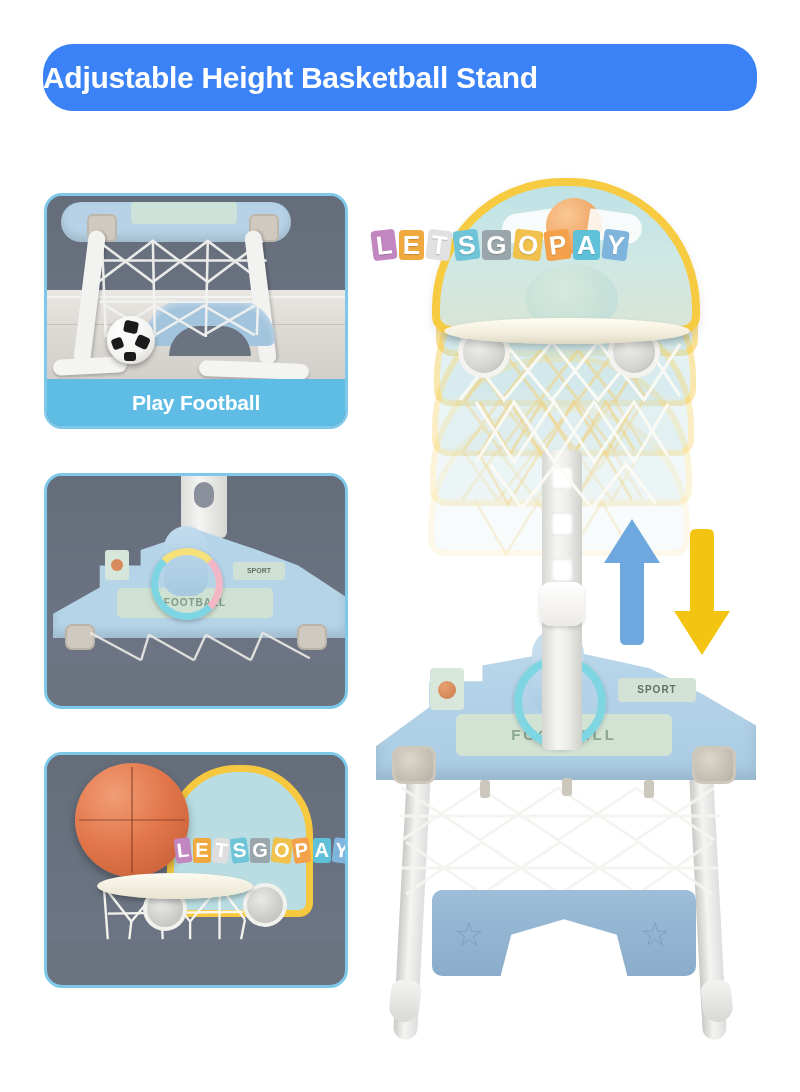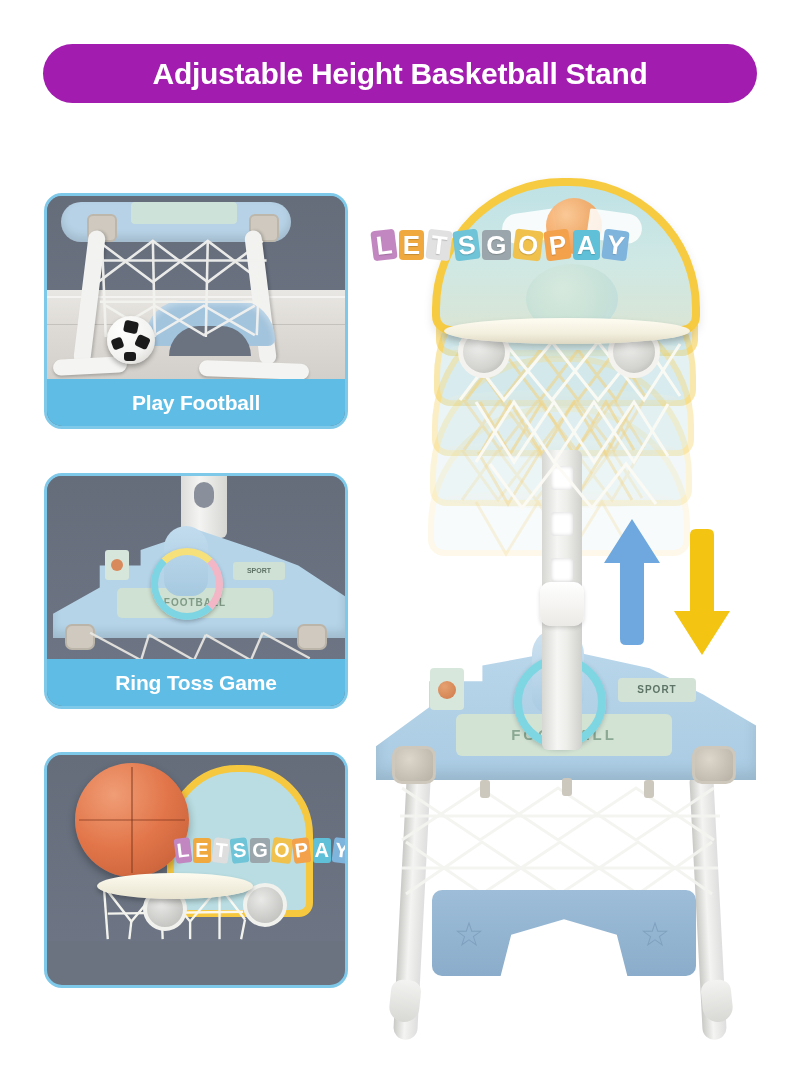--- a/index.html
+++ b/index.html
@@ -7,24 +7,24 @@
     width: 800px; height: 1092px;
     background: #ffffff;
     font-family: "Liberation Sans", sans-serif;
     overflow: hidden;
   }
   .page { position: relative; width: 800px; height: 1092px; background:#fff; }
 
   
   .title-banner {
     position: absolute; left: 43px; top: 44px;
-    width: 714px; height: 59px;
-    background: #a21caf;
+    width: 714px; height: 67px;
+    background: #3b82f6;
     border-radius: 30px;
-    display: flex; align-items: center; justify-content: center;
+    display: flex; align-items: center; 
   }
   .title-text {
     color: #ffffff;
     font-size: 30px;
     font-weight: bold;
     letter-spacing: -0.3px;
     white-space: nowrap;
   }
 
   
@@ -463,23 +463,20 @@
         <g stroke="#eceae5" stroke-width="2.4" fill="none" opacity="0.9">
           <path d="M44 158 L96 186"></path>
           <path d="M104 160 L150 186"></path>
           <path d="M162 160 L208 186"></path>
           <path d="M220 158 L268 184"></path>
           <path d="M96 186 L104 160"></path>
           <path d="M150 186 L162 160"></path>
           <path d="M208 186 L220 158"></path>
         </g>
       </svg>
-    </div>
-    <div class="panel-caption">
-      <span>Ring Toss Game</span>
     </div>
   </div>
 
   <div class="panel panel-3">
     <div class="panel-photo">
       <div class="p3-board"></div>
       <div class="p3-letters" id="thumb-letters">
           <b style="background: rgb(194, 135, 192); transform: rotate(-7deg);">L</b>
           <b style="background: rgb(240, 169, 63); transform: rotate(0deg);">E</b>
           <b style="background: rgb(222, 222, 222); transform: rotate(7deg);">T</b>

